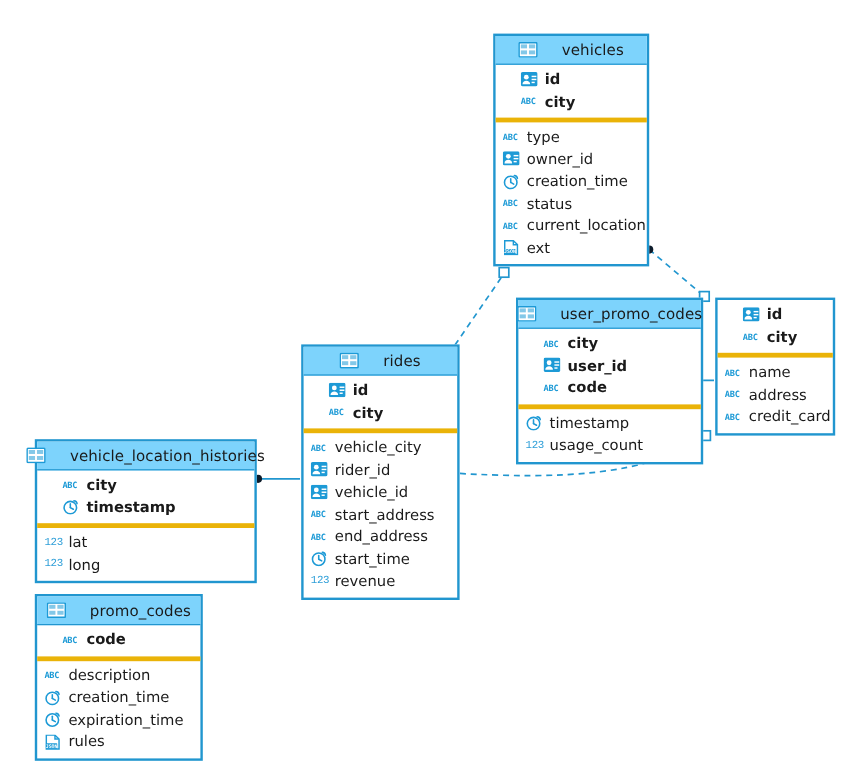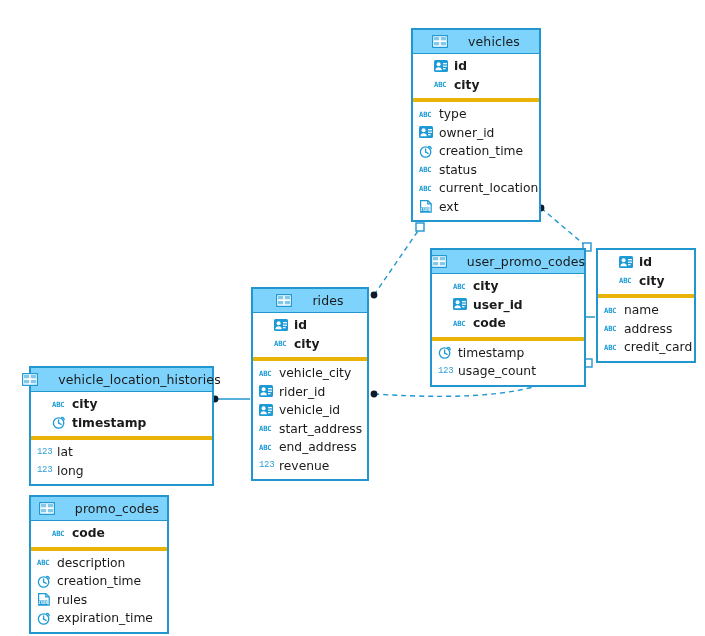--- a/index.html
+++ b/index.html
@@ -322,21 +322,21 @@
         <div class="field">
           <span class="ico ico-abc">ABC</span>
           <span class="field-label">address</span>
         </div>
         <div class="field">
           <span class="ico ico-abc">ABC</span>
           <span class="field-label">credit_card</span>
         </div>
       </div>
     </div>
-    <div class="entity" style="left: 251px; top: 287px; width: 118px;">
+    <div class="entity" style="left: 251px; top: 287px; width: 132px;">
       <div class="entity-header">
         <span class="ico ico-table">
           <svg width="16" height="13" viewBox="0 0 16 13">
             <rect x="0.5" y="0.5" width="15" height="12" rx="1" fill="#ffffff" stroke="#1d9ad6" stroke-width="1.4"></rect>
             <rect x="2" y="2" width="5.2" height="3.3" fill="#1d9ad6" opacity="0.55"></rect>
             <rect x="8.8" y="2" width="5.2" height="3.3" fill="#1d9ad6" opacity="0.55"></rect>
             <rect x="2" y="7" width="5.2" height="3.3" fill="#1d9ad6" opacity="0.55"></rect>
             <rect x="8.8" y="7" width="5.2" height="3.3" fill="#1d9ad6" opacity="0.55"></rect>
           </svg>
         </span>
@@ -392,20 +392,31 @@
           </span>
           <span class="field-label">vehicle_id</span>
         </div>
         <div class="field">
           <span class="ico ico-abc">ABC</span>
           <span class="field-label">start_address</span>
         </div>
         <div class="field">
           <span class="ico ico-abc">ABC</span>
           <span class="field-label">end_address</span>
+        </div>
+        <div class="field">
+          <span class="ico">
+            <svg width="14" height="13" viewBox="0 0 14 13">
+              <circle cx="6.6" cy="7" r="5.2" fill="#ffffff" stroke="#1d9ad6" stroke-width="1.3"></circle>
+              <path d="M6.6 7 L6.6 3.9" stroke="#1d9ad6" stroke-width="1.3" stroke-linecap="round"></path>
+              <path d="M6.6 7 L9.1 8.4" stroke="#1d9ad6" stroke-width="1.3" stroke-linecap="round"></path>
+              <path d="M9.6 1.3 q2.4 0.2 2.6 2.4" fill="none" stroke="#1d9ad6" stroke-width="1.3" stroke-linecap="round"></path>
+            </svg>
+          </span>
+          <span class="field-label">start_time</span>
         </div>
         <div class="field">
           <span class="ico ico-123">123</span>
           <span class="field-label">revenue</span>
         </div>
       </div>
     </div>
     <div class="entity" style="left: 29px; top: 334px; width: 185px; margin-top: 32px;">
       <div class="entity-header">
         <span class="ico ico-table">
@@ -478,34 +489,34 @@
               <path d="M6.6 7 L6.6 3.9" stroke="#1d9ad6" stroke-width="1.3" stroke-linecap="round"></path>
               <path d="M6.6 7 L9.1 8.4" stroke="#1d9ad6" stroke-width="1.3" stroke-linecap="round"></path>
               <path d="M9.6 1.3 q2.4 0.2 2.6 2.4" fill="none" stroke="#1d9ad6" stroke-width="1.3" stroke-linecap="round"></path>
             </svg>
           </span>
           <span class="field-label">creation_time</span>
         </div>
         <div class="field">
           <span class="ico">
             <svg width="14" height="13" viewBox="0 0 14 13">
+              <circle cx="6.6" cy="7" r="5.2" fill="#ffffff" stroke="#1d9ad6" stroke-width="1.3"></circle>
+              <path d="M6.6 7 L6.6 3.9" stroke="#1d9ad6" stroke-width="1.3" stroke-linecap="round"></path>
+              <path d="M6.6 7 L9.1 8.4" stroke="#1d9ad6" stroke-width="1.3" stroke-linecap="round"></path>
+              <path d="M9.6 1.3 q2.4 0.2 2.6 2.4" fill="none" stroke="#1d9ad6" stroke-width="1.3" stroke-linecap="round"></path>
+            </svg>
+          </span>
+          <span class="field-label">expiration_time</span>
+        </div>
+        <div class="field">
+          <span class="ico">
+            <svg width="14" height="13" viewBox="0 0 14 13">
               <path d="M1.6 0.6 h7.2 l3.4 3.2 v8.3 h-10.6 z" fill="#ffffff" stroke="#1d9ad6" stroke-width="1.2"></path>
               <path d="M8.8 0.8 v3.1 h3.2" fill="none" stroke="#1d9ad6" stroke-width="1.2"></path>
               <rect x="1.3" y="7.4" width="9.4" height="4.6" rx="0.6" fill="#1d9ad6"></rect>
               <text x="6" y="11.2" font-family="DejaVu Sans Mono, monospace" font-size="4.1" font-weight="bold" fill="#ffffff" text-anchor="middle">JSON</text>
             </svg>
           </span>
           <span class="field-label">rules</span>
         </div>
-        <div class="field">
-          <span class="ico">
-            <svg width="14" height="13" viewBox="0 0 14 13">
-              <circle cx="6.6" cy="7" r="5.2" fill="#ffffff" stroke="#1d9ad6" stroke-width="1.3"></circle>
-              <path d="M6.6 7 L6.6 3.9" stroke="#1d9ad6" stroke-width="1.3" stroke-linecap="round"></path>
-              <path d="M6.6 7 L9.1 8.4" stroke="#1d9ad6" stroke-width="1.3" stroke-linecap="round"></path>
-              <path d="M9.6 1.3 q2.4 0.2 2.6 2.4" fill="none" stroke="#1d9ad6" stroke-width="1.3" stroke-linecap="round"></path>
-            </svg>
-          </span>
-          <span class="field-label">expiration_time</span>
-        </div>
       </div>
     </div>
   </div>
 
 </body></html>

